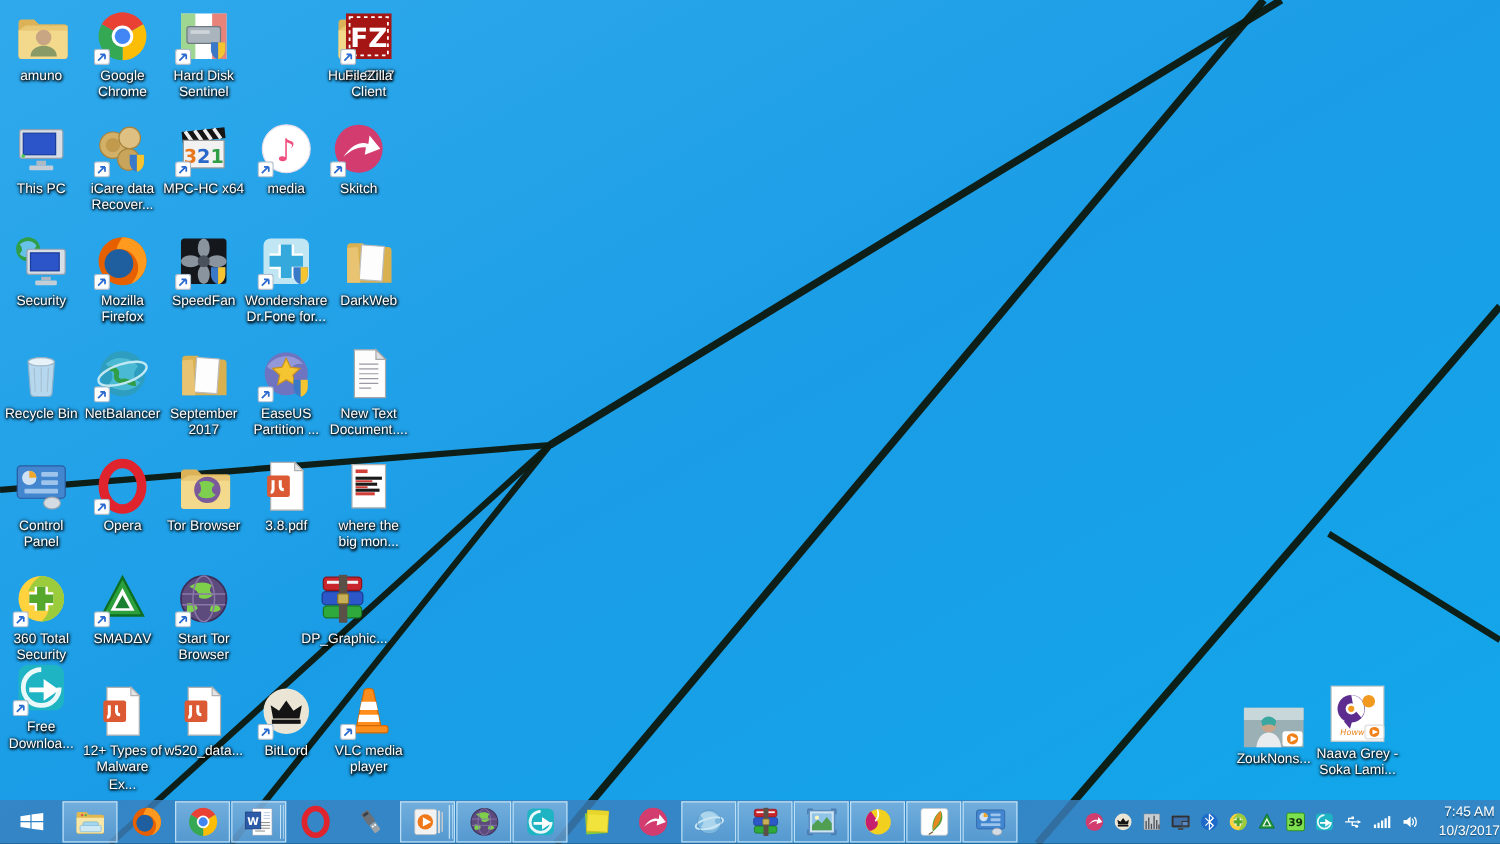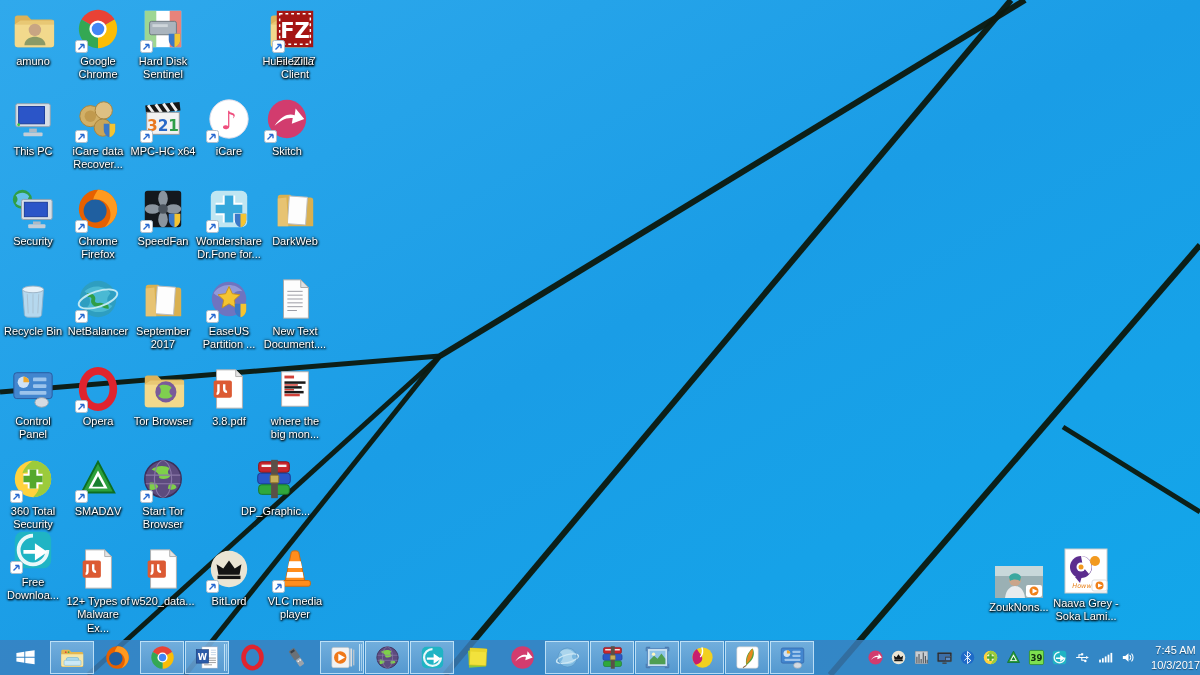--- a/index.html
+++ b/index.html
@@ -180,21 +180,21 @@
         <div class="ic">
           <svg viewBox="0 0 48 48">
             <circle cx="24" cy="24" r="20" fill="#fff" stroke="#e2dce8"></circle>
             <text x="24" y="34" text-anchor="middle" font-size="26" fill="#ef4f7e" font-family="DejaVu Sans, sans-serif">♪</text>
           </svg>
           <span class="sc"><svg viewBox="0 0 13 13">
               <rect x=".5" y=".5" width="12" height="12" rx="2" fill="#fff" stroke="#aebecd"></rect>
               <path d="M3.5 9.5l5-5M9 4.5H5.2M9 4.5v3.8" stroke="#2a6ad0" stroke-width="1.4" fill="none"></path>
             </svg></span>
         </div>
-        <div class="lbl">iCare</div>
+        <div class="lbl">media</div>
       </div>
       <div class="desk-icon" style="left: 254px; top: 96px;">
         <div class="ic">
           <svg viewBox="0 0 48 48">
             <circle cx="24" cy="24" r="20" fill="#d23c6e"></circle>
             <path d="M11 31c8-12 16-13 21-11l1-7 9 11-13 5 1-6c-7-1-13 3-19 8z" fill="#fff"></path>
           </svg>
           <span class="sc"><svg viewBox="0 0 13 13">
               <rect x=".5" y=".5" width="12" height="12" rx="2" fill="#fff" stroke="#aebecd"></rect>
               <path d="M3.5 9.5l5-5M9 4.5H5.2M9 4.5v3.8" stroke="#2a6ad0" stroke-width="1.4" fill="none"></path>
@@ -220,21 +220,21 @@
           <svg viewBox="0 0 48 48">
             <circle cx="24" cy="24" r="20" fill="#e66000"></circle>
             <circle cx="21" cy="26" r="12" fill="#1f5fa0"></circle>
             <path d="M24 4a20 20 0 0 1 20 20c0 9-6 16-13 19 6-6 8-14 4-21-3-6-9-9-16-8 1-4 3-7 5-10z" fill="#ff9a1f"></path>
           </svg>
           <span class="sc"><svg viewBox="0 0 13 13">
               <rect x=".5" y=".5" width="12" height="12" rx="2" fill="#fff" stroke="#aebecd"></rect>
               <path d="M3.5 9.5l5-5M9 4.5H5.2M9 4.5v3.8" stroke="#2a6ad0" stroke-width="1.4" fill="none"></path>
             </svg></span>
         </div>
-        <div class="lbl">Chrome Firefox</div>
+        <div class="lbl">Mozilla Firefox</div>
       </div>
       <div class="desk-icon" style="left: 130px; top: 186px;">
         <div class="ic">
           <svg viewBox="0 0 48 48">
             <rect x="5" y="5" width="38" height="38" rx="3" fill="#14181d"></rect>
             <g fill="#8a949e">
               <ellipse cx="24" cy="13" rx="5" ry="8"></ellipse>
               <ellipse cx="24" cy="35" rx="5" ry="8"></ellipse>
               <ellipse cx="13" cy="24" rx="8" ry="5"></ellipse>
               <ellipse cx="35" cy="24" rx="8" ry="5"></ellipse>

